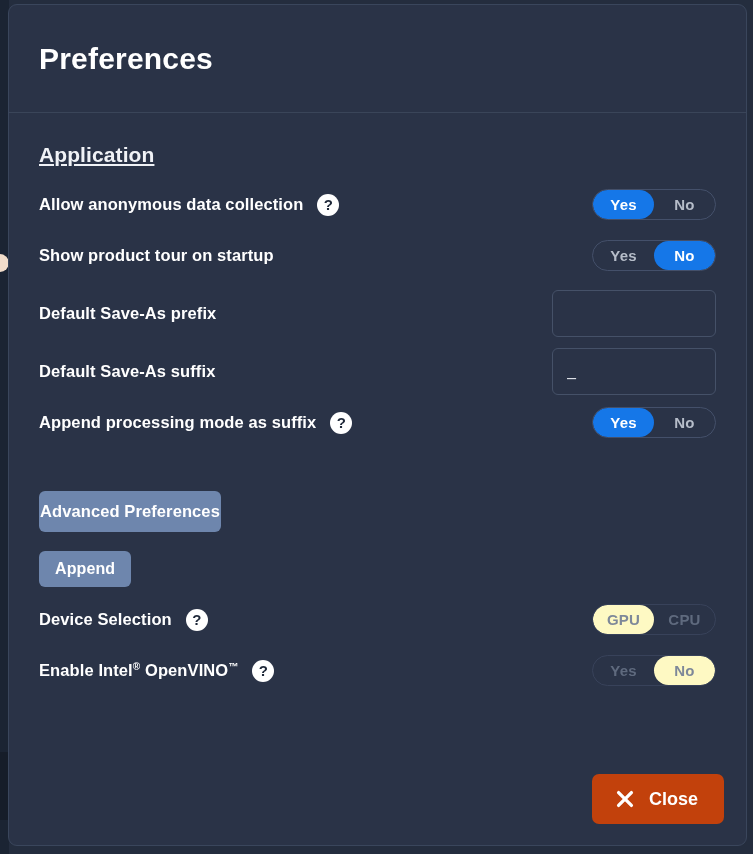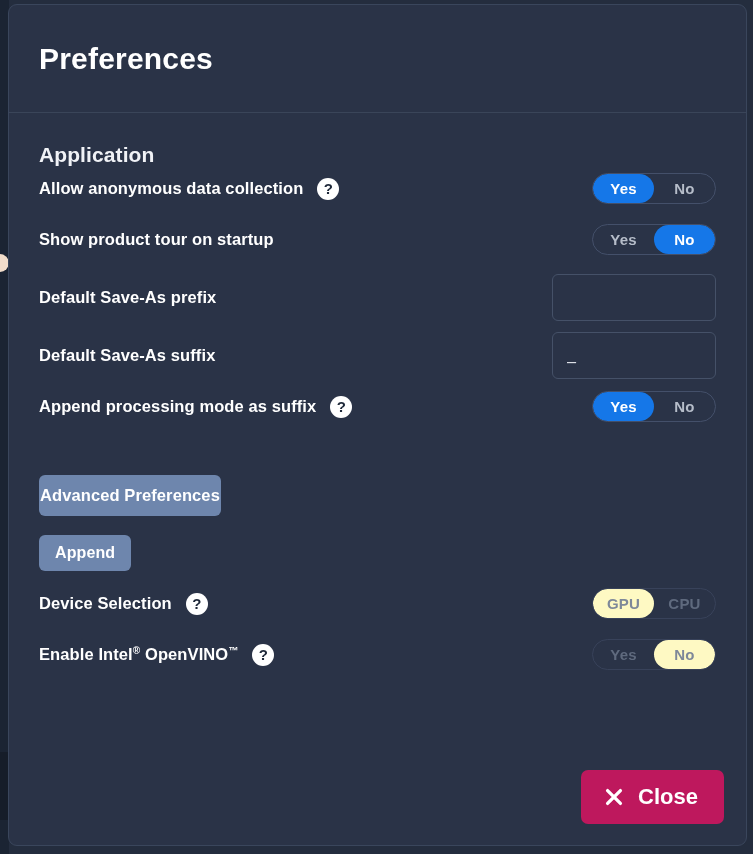--- a/index.html
+++ b/index.html
@@ -80,22 +80,23 @@
   .modal-body {
     padding: 30px 30px 0 30px;
     position: relative;
     height: 733px;
   }
 
   .section-title {
     font-size: 21px;
     font-weight: bold;
     color: #f0f2f6;
-    margin-bottom: 3px;
+    margin-bottom: 19px;
     letter-spacing: 0.1px;
+    text-decoration: underline;
   }
 
   
   .pref-row {
     display: flex;
     align-items: center;
     min-height: 37px;
     margin-bottom: 14px;
     position: relative;
   }
@@ -220,25 +221,25 @@
 
   
   .btn-close {
     position: absolute;
     right: 22px;
     bottom: 22px;
     display: flex;
     align-items: center;
     gap: 13px;
     padding: 14px 26px 14px 22px;
-    background: #be185d;
+    background: #c2410c;
     border: none;
     border-radius: 7px;
     color: #ffffff;
-    font-size: 22px;
+    font-size: 18px;
     font-weight: bold;
     font-family: "Liberation Sans", sans-serif;
     cursor: pointer;
   }
   .close-x {
     width: 22px;
     height: 22px;
     flex: none;
   }
 </style>

